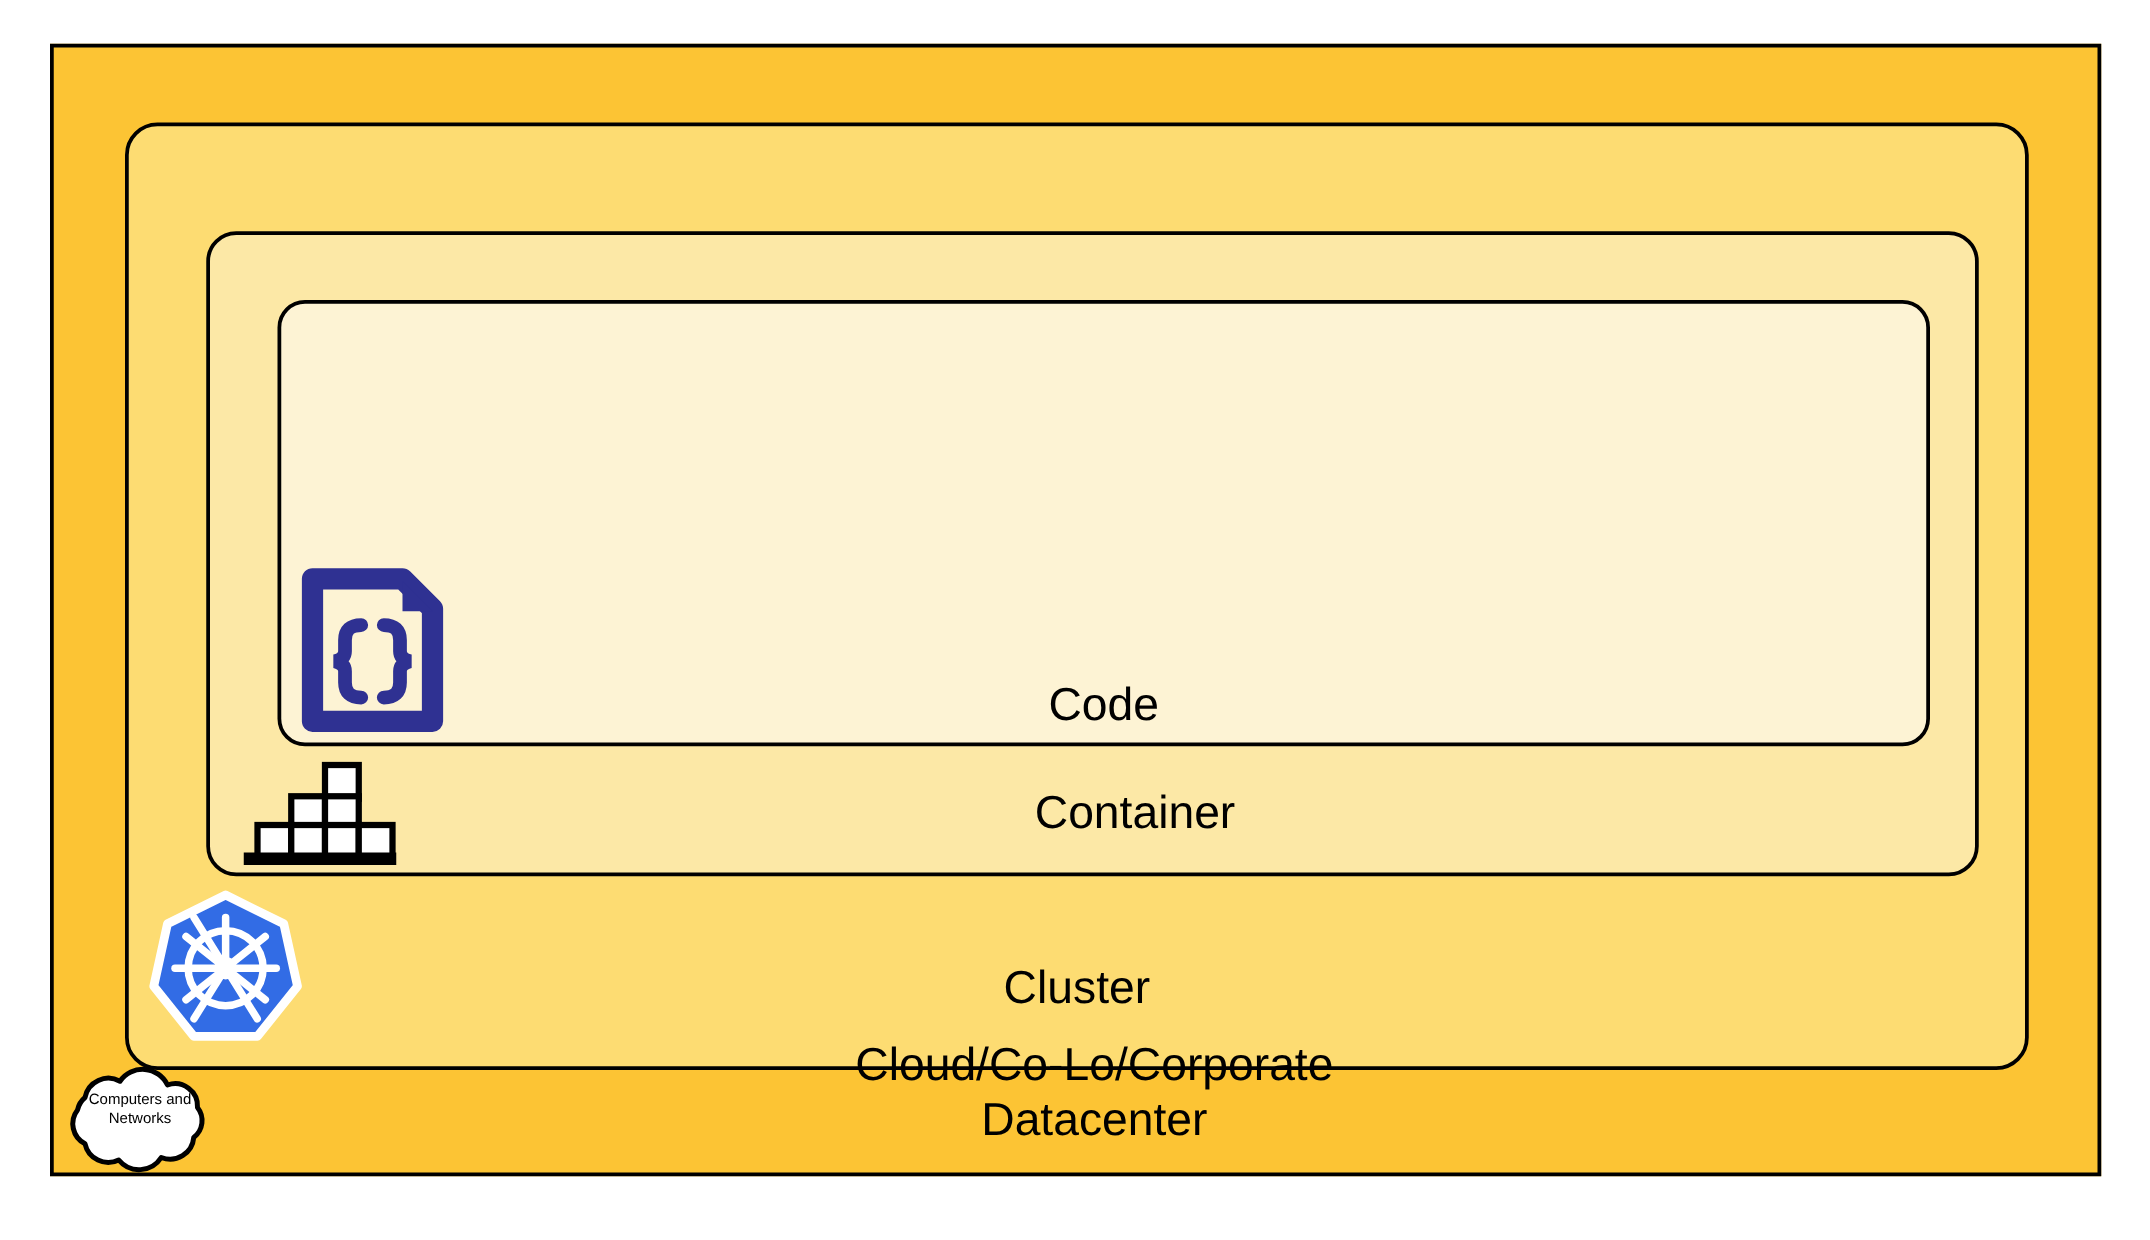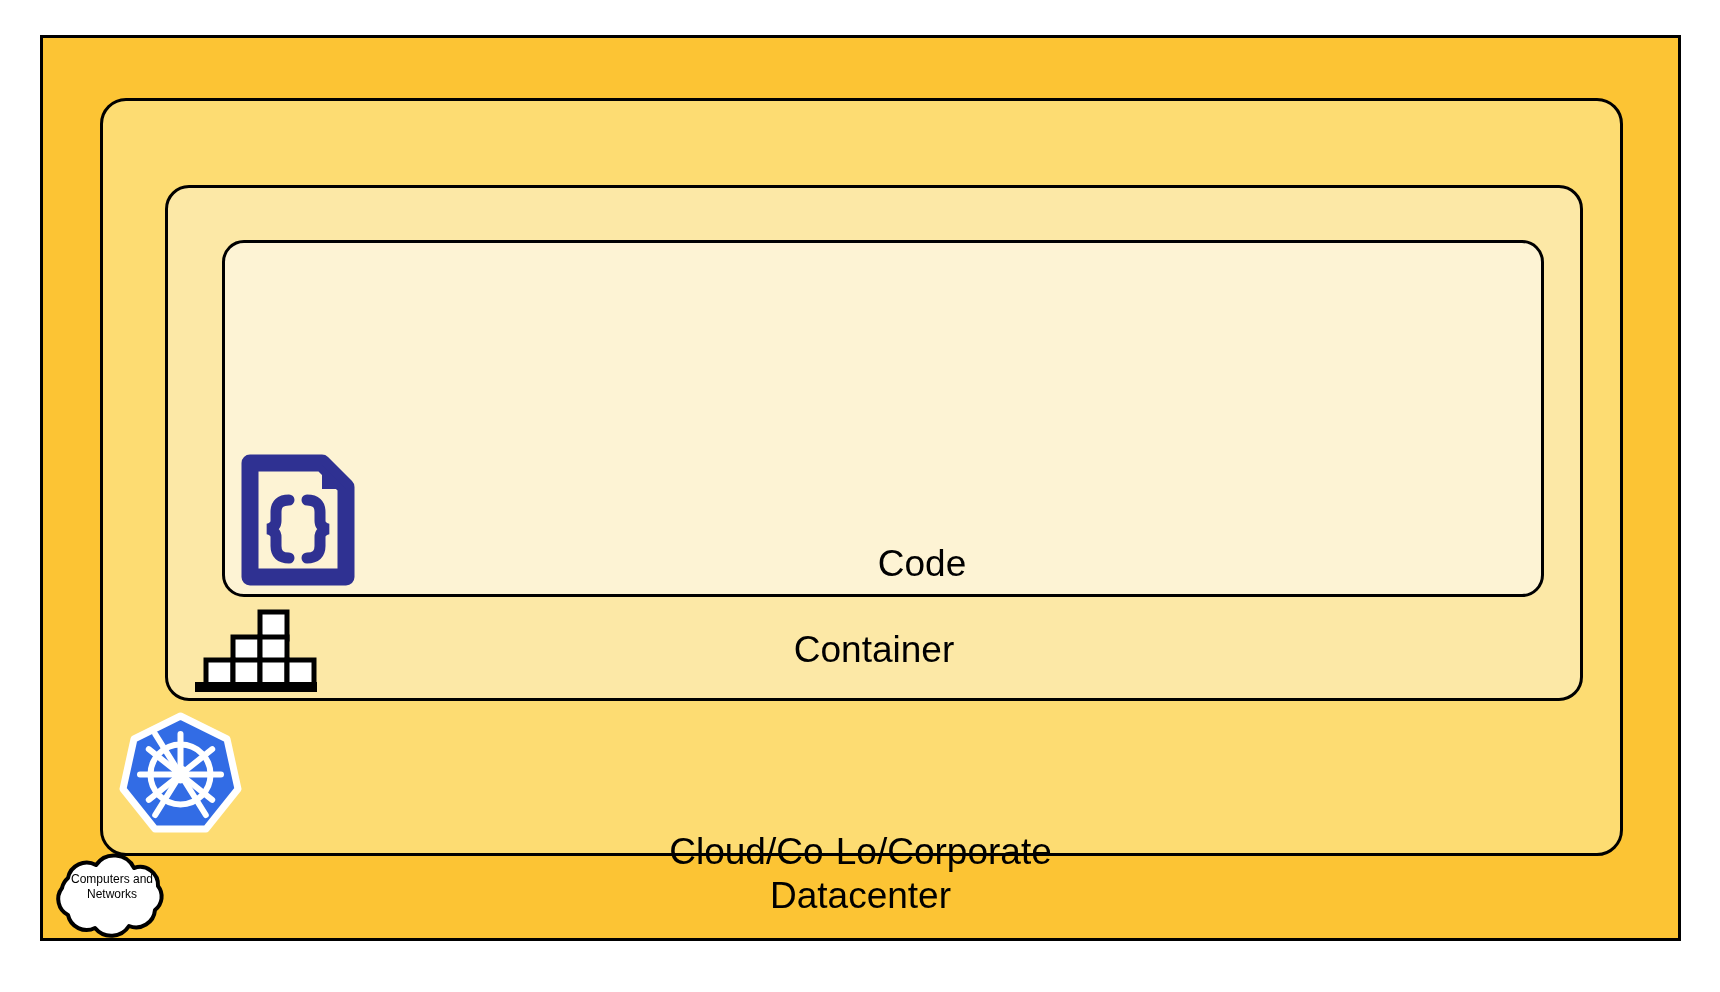--- a/index.html
+++ b/index.html
@@ -67,39 +67,40 @@
     font-weight: 400;
     line-height: 1.18;
     white-space: pre-line;
     user-select: none;
   }
   .label-code {
     left: 222px;
     top: 542px;
     width: 1322px;
     font-size: 37px;
-    padding-left: 39px;
   }
   .label-container {
     left: 165px;
     top: 628px;
     width: 1418px;
     font-size: 37px;
+    padding-left: 34px;
   }
   .label-cluster {
     left: 100px;
     top: 768px;
     width: 1523px;
     font-size: 37px;
   }
   .label-datacenter {
     left: 40px;
     top: 830px;
     width: 1641px;
     font-size: 37px;
+    padding-left: 15px;
   }
 
   
   .icon-code {
     position: absolute;
     left: 240px;
     top: 453px;
     width: 116px;
     height: 134px;
   }
@@ -213,20 +214,21 @@
                a19 19 0 0 1 -27 -13
                a18 18 0 0 1 -6 -27
                a18 18 0 0 1 6 -10 Z" fill="#FFFFFF" stroke="#000000" stroke-width="4" stroke-linejoin="round"></path>
     </svg>
   </div>
 
   <div class="layer-label label-code">Code</div>
 
   <div class="layer-label label-container">Container</div>
 
+  <div class="layer-label label-cluster">Cluster</div>
 
   <div class="layer-label label-datacenter">Cloud/Co-Lo/Corporate
 Datacenter</div>
 
   <div class="cloud-text">Computers and
 Networks</div>
 
 </div>
 
 </body></html>

